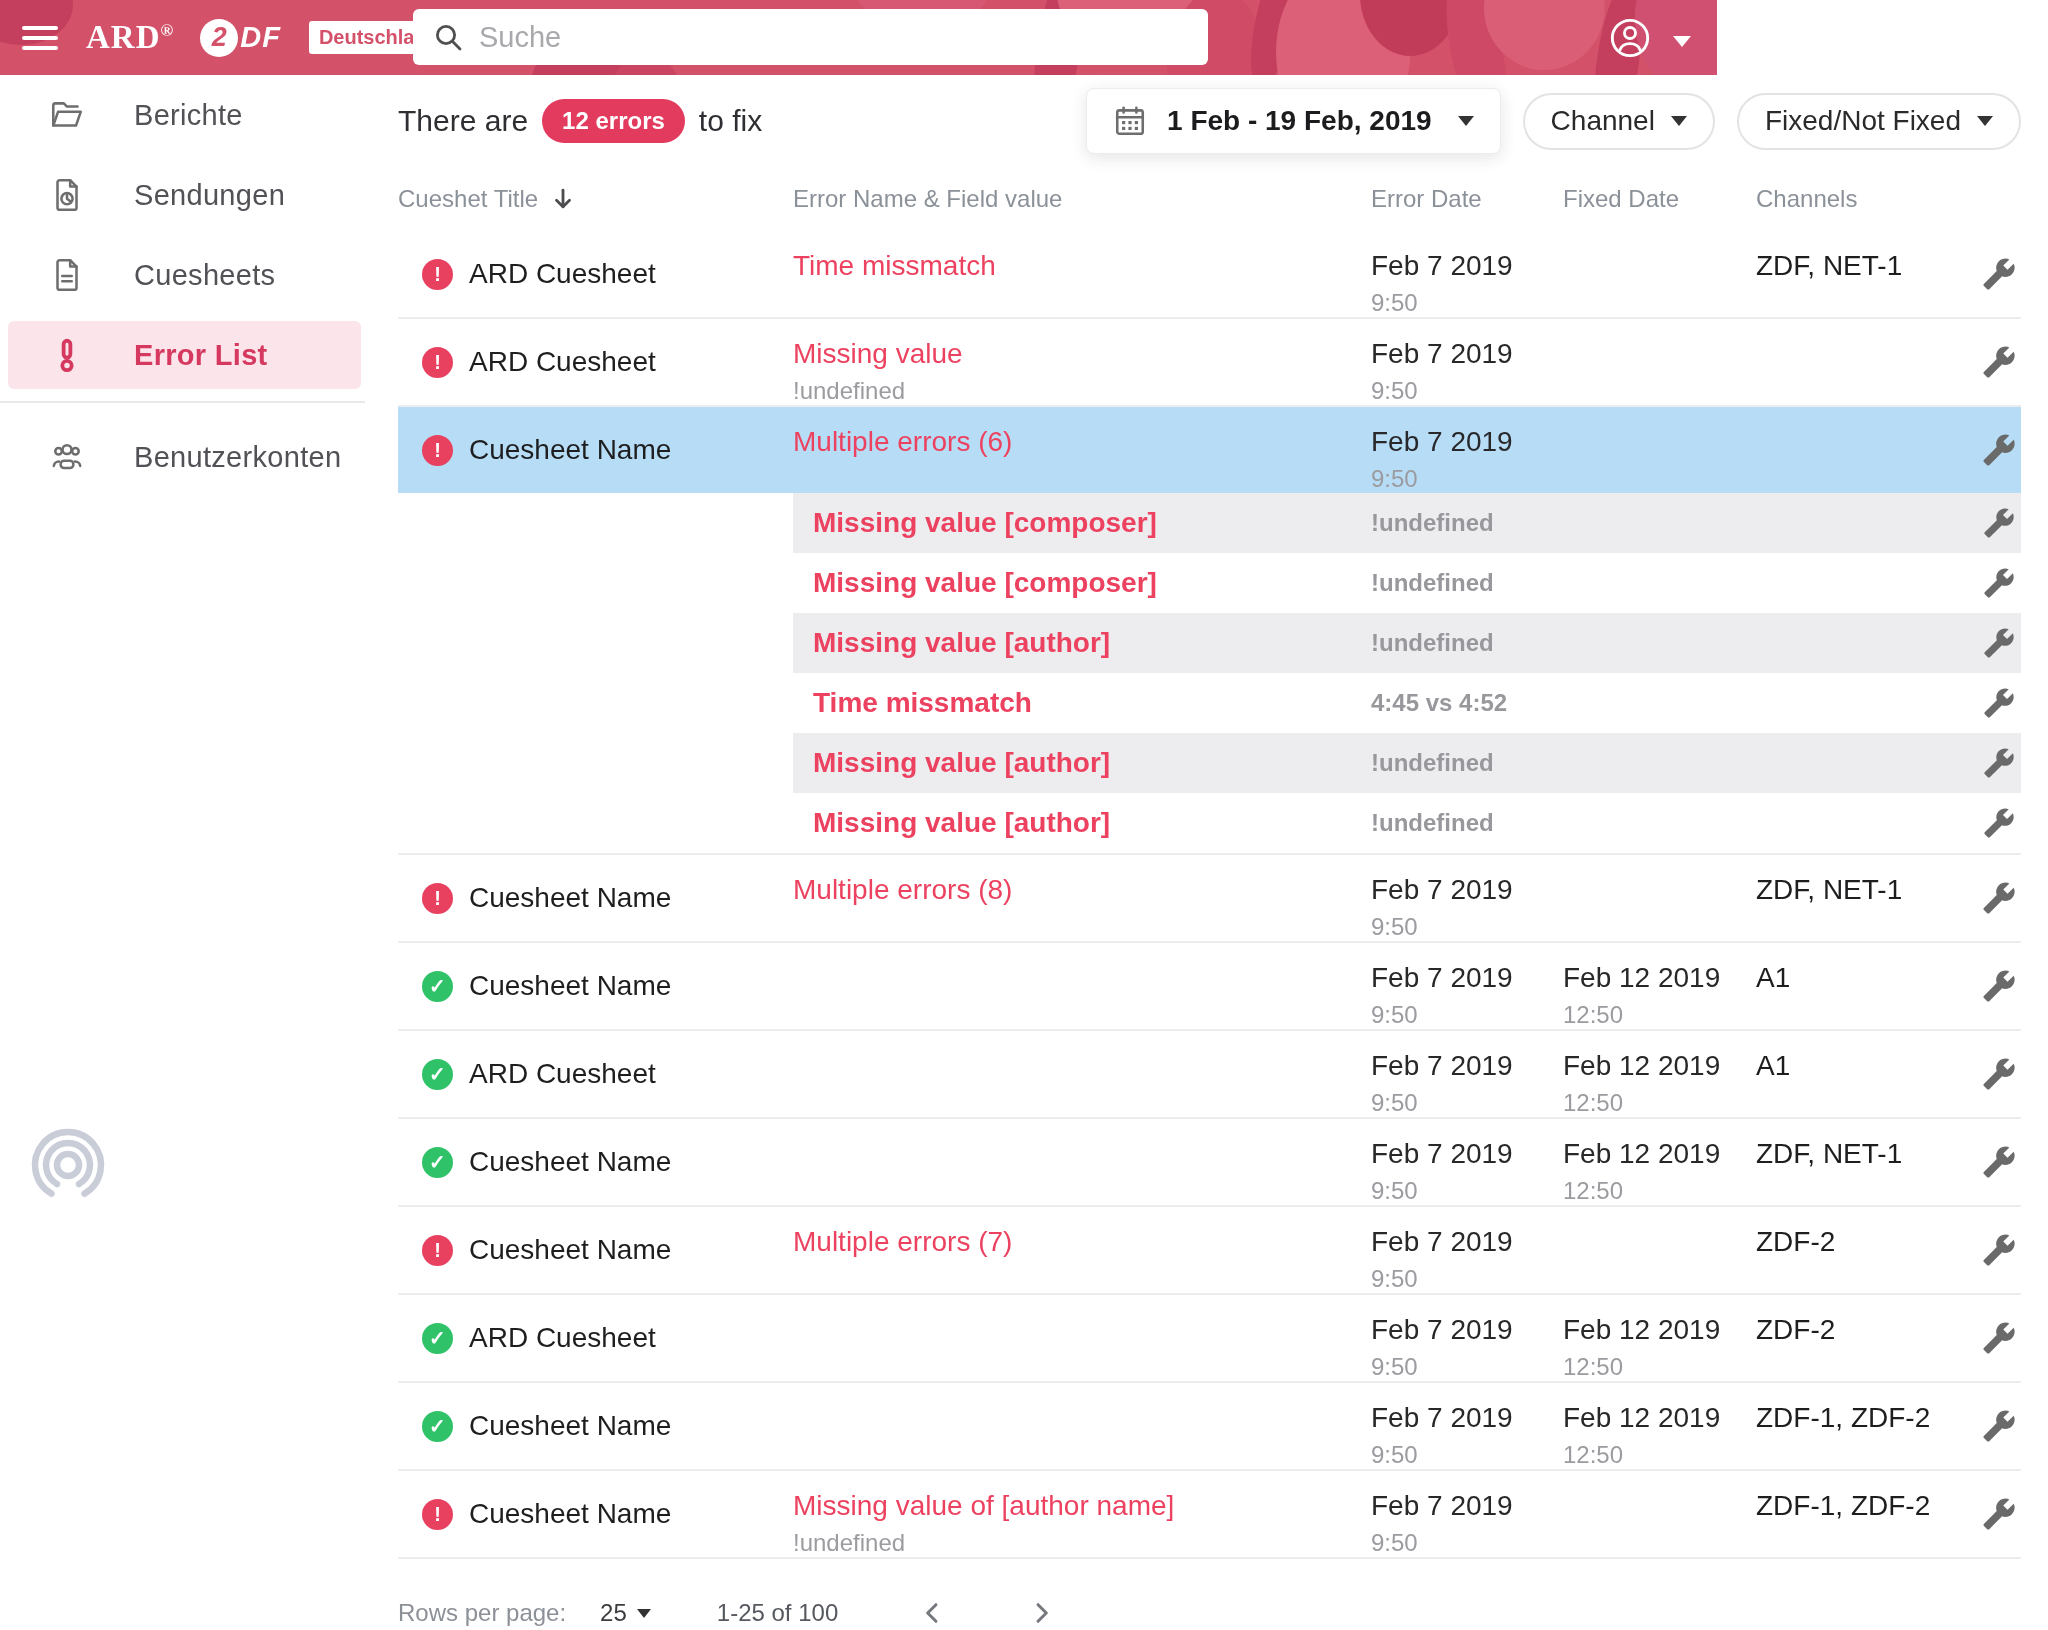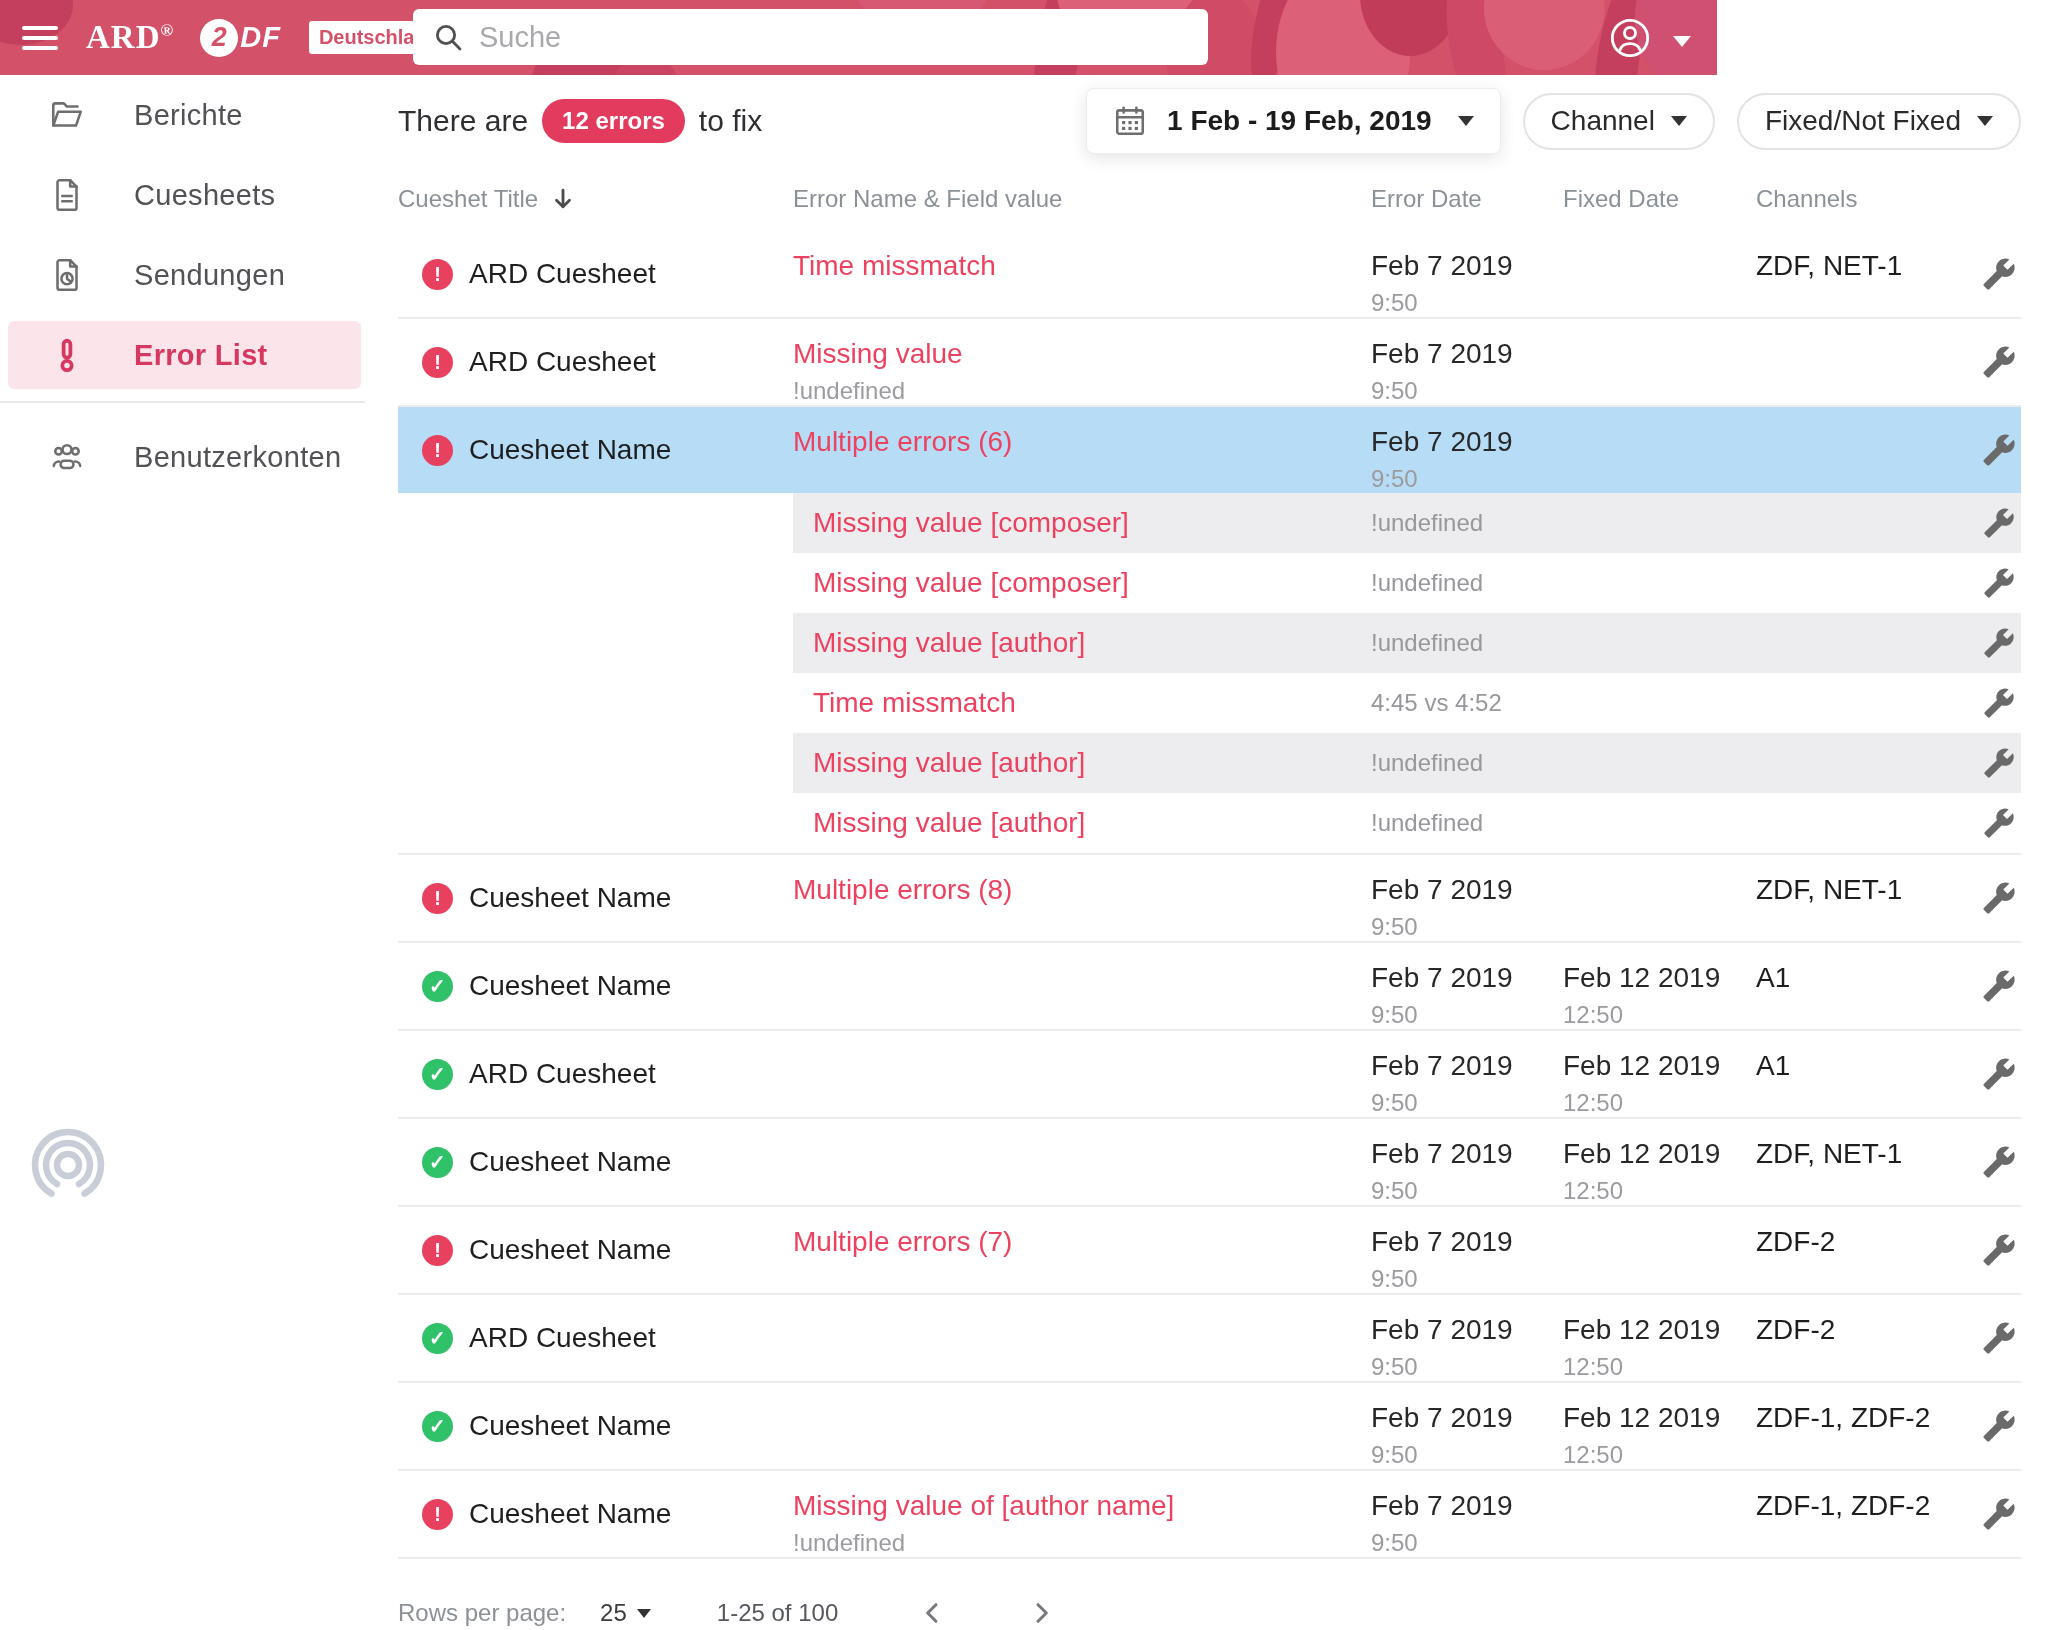--- a/index.html
+++ b/index.html
@@ -91,21 +91,21 @@
   .t-title { margin-left:16px; font-size:28px; color:#1e1e20; }
   .e-name { font-size:28px; color:#ec4260; }
   .subtxt { display:block; font-size:24px; color:#9b9ba0; margin-top:7px; }
   .subtxt:empty, .e-name:empty, .dline:empty, .tline:empty { display:none; }
   .dline { font-size:28px; color:#28282b; }
   .tline { font-size:24px; color:#9b9ba0; margin-top:7px; }
   .chan-txt { font-size:28px; color:#1e1e20; }
   .wrench-btn { width:44px; height:44px; border:none; background:transparent; cursor:pointer;
     display:flex; align-items:center; justify-content:center; }
 
-  .subrow { display:flex; align-items:center; height:60px; margin-left:395px; padding-left:20px; background:#fff; cursor:pointer; }
+  .subrow { display:flex; align-items:center; height:60px; margin-left:395px; padding-left:20px; background:#fff; cursor:pointer;font-weight:bold; }
   .subrow.shaded { background:#ededf0; }
   .subrow .s-error { width:558px; flex:none; font-size:28px; color:#ec4260; }
   .subrow .s-value { flex:1; font-size:24px; color:#97979c; }
 
   
   .pagination { display:flex; align-items:center; margin-top:40px; font-size:24px; color:#8c9097; }
   .rpp-select { display:flex; align-items:center; margin-left:34px; cursor:pointer; color:#3c3c40; }
   .rpp-select .caret { border-top-width:9px; border-left-width:7px; border-right-width:7px; margin-left:10px; }
   .range { margin-left:66px; color:#55585e; }
   .pg-btn { background:none; border:none; cursor:pointer; margin-left:82px; display:flex; }
@@ -173,35 +173,35 @@
         <path d="M5 28 L9.5 15 H31 L26.5 28 Z"></path>
       </svg>
       </span>
     <span class="lbl">Berichte</span>
   </div>
   <div class="nav-item">
     <span class="ic">
       <svg width="38" height="38" viewBox="0 0 36 36" fill="none" stroke="#6e6e6e" stroke-width="2.4" stroke-linejoin="round" stroke-linecap="round">
         <path d="M9 30 V6 a2 2 0 0 1 2-2 h10 l6 6 v20 a2 2 0 0 1 -2 2 h-14 a2 2 0 0 1 -2-2 z"></path>
         <path d="M21 4 v6 h6"></path>
-        <path d="M13.5 19 h9 M13.5 24 h9"></path>
+        <circle cx="18" cy="21.5" r="5.3"></circle>
+          <path d="M18 21.5 V16.8 M18 21.5 L21.8 24.5"></path>
       </svg>
       </span>
-    <span class="lbl">Cuesheets</span>
+    <span class="lbl">Sendungen</span>
   </div>
   <div class="nav-item">
     <span class="ic">
       <svg width="38" height="38" viewBox="0 0 36 36" fill="none" stroke="#6e6e6e" stroke-width="2.4" stroke-linejoin="round" stroke-linecap="round">
         <path d="M9 30 V6 a2 2 0 0 1 2-2 h10 l6 6 v20 a2 2 0 0 1 -2 2 h-14 a2 2 0 0 1 -2-2 z"></path>
         <path d="M21 4 v6 h6"></path>
-        <circle cx="18" cy="21.5" r="5.3"></circle>
-          <path d="M18 21.5 V16.8 M18 21.5 L21.8 24.5"></path>
+        <path d="M13.5 19 h9 M13.5 24 h9"></path>
       </svg>
       </span>
-    <span class="lbl">Sendungen</span>
+    <span class="lbl">Cuesheets</span>
   </div>
   <div class="nav-item active">
     <span class="ic">
       <svg width="38" height="38" viewBox="0 0 36 36" fill="none" stroke="#d6395f" stroke-width="3.6" stroke-linejoin="round">
         <rect x="14.8" y="4.5" width="6.4" height="16" rx="3.2"></rect>
         <circle cx="18" cy="28" r="4.4"></circle>
       </svg>
       </span>
     <span class="lbl">Error List</span>
   </div>

